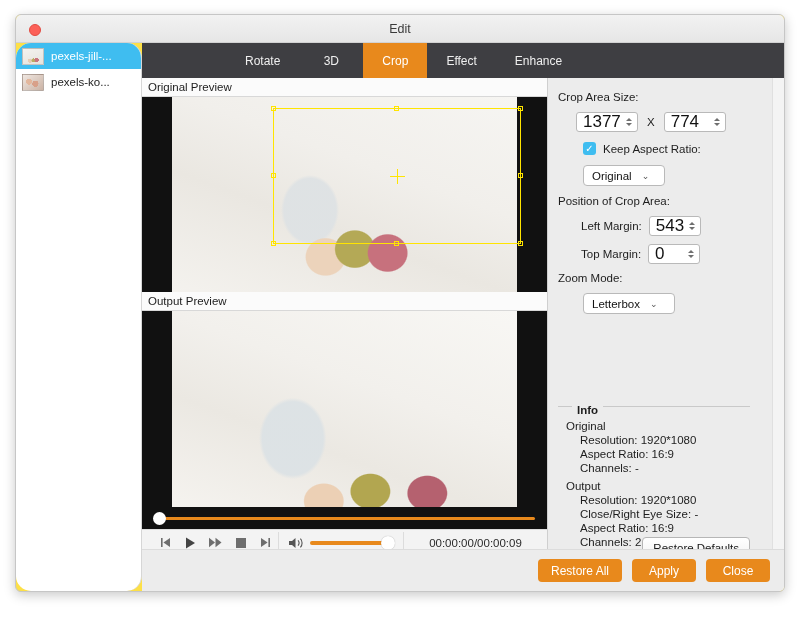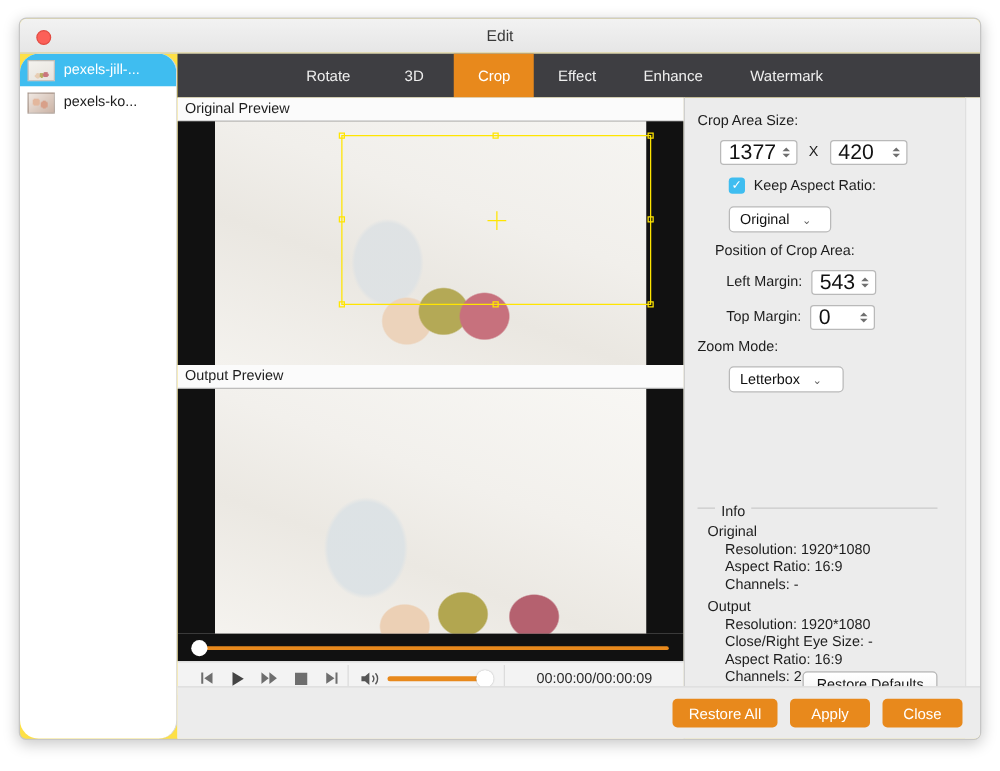--- a/index.html
+++ b/index.html
@@ -226,21 +226,21 @@
   }
   .chev { margin-left:10px; color:#555; font-size:9px; }
 
   
   #info-box {
     position:absolute; left:10px; right:22px; top:322px;
   }
   #info-line { position:absolute; left:0; right:0; top:6px; height:1px; background:#c9c9c9; }
   #info-title {
     position:relative; display:inline-block; margin-left:14px;
-    background:#ececec; padding:0 5px; font-size:11.5px; color:#1d1d1d;
+    background:#ececec; padding:0 5px; font-size:11.5px; color:#1d1d1d;font-weight:bold;
   }
   .info-group { font-size:11.5px; color:#1d1d1d; margin-left:8px; margin-top:2px; }
   .info-item { font-size:11.5px; color:#1d1d1d; margin-left:22px; margin-top:2px; }
 
   .btn-gray {
     display:inline-flex; align-items:center; justify-content:center;
     height:21px; padding:0 10px;
     background:linear-gradient(#ffffff,#f3f3f3);
     border:1px solid #b6b6b6; border-radius:4px;
     font-size:11.5px; color:#161616;
@@ -282,21 +282,20 @@
     </div>
   </div>
 
   <div id="tabbar">
     <div class="tab-lead"></div>
     <div class="tab">Rotate</div>
     <div class="tab">3D</div>
     <div class="tab active">Crop</div>
     <div class="tab">Effect</div>
     <div class="tab">Enhance</div>
-    <div class="tab">Watermark</div>
     <div class="tab-spacer"></div>
   </div>
 
   <div id="center">
 
     <div class="preview-label">Original Preview</div>
 
     <div class="video-stage stage-a">
       <div class="frame"></div>
       <div id="crop-rect">
@@ -380,39 +379,39 @@
       <div class="row" style="position:absolute;left:28px;top:34px;gap:9px;">
         <span class="stepper" style="width:62px;">
           <span class="val">1377</span>
           <span class="step-arrows">
             <span class="ar ar-up"></span>
             <span class="ar ar-dn"></span>
           </span>
         </span>
         <span class="p-label">X</span>
         <span class="stepper" style="width:62px;">
-          <span class="val">420</span>
+          <span class="val">774</span>
           <span class="step-arrows">
             <span class="ar ar-up"></span>
             <span class="ar ar-dn"></span>
           </span>
         </span>
       </div>
 
       <div class="row" style="position:absolute;left:35px;top:64px;gap:7px;">
         <span class="checkbox">✓</span>
         <span class="p-label">Keep Aspect Ratio:</span>
       </div>
 
       <span class="select" style="position:absolute;left:35px;top:87px;width:82px;">
         <span>Original</span>
         <span class="chev">⌄</span>
       </span>
 
-      <div class="p-label" style="position:absolute;left:24px;top:117px;">Position of Crop Area:</div>
+      <div class="p-label" style="position:absolute;left:10px;top:117px;">Position of Crop Area:</div>
 
       <div class="row" style="position:absolute;left:33px;top:138px;gap:7px;">
         <span class="p-label">Left Margin:</span>
         <span class="stepper" style="width:52px;">
           <span class="val">543</span>
           <span class="step-arrows">
             <span class="ar ar-up"></span>
             <span class="ar ar-dn"></span>
           </span>
         </span>

